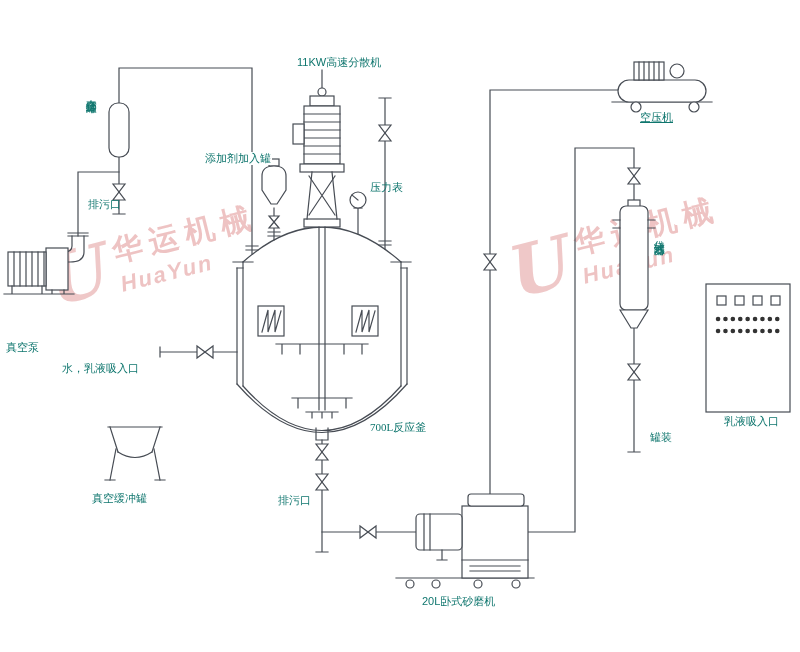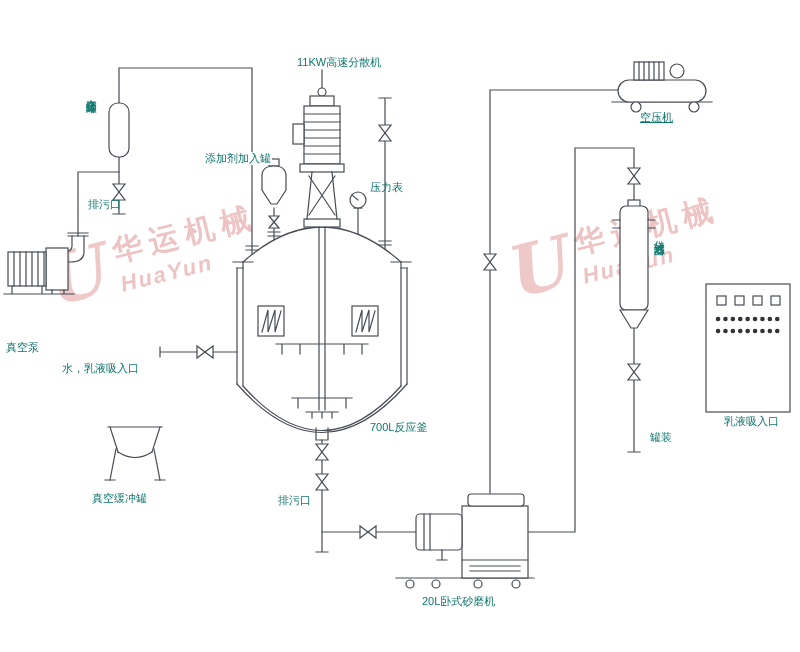--- a/index.html
+++ b/index.html
@@ -195,21 +195,21 @@
     </g>
   </svg>
 
   <div class="lbl" style="left:297px; top:56px;">11KW高速分散机</div>
   <div class="lbl v" style="left:84px; top:90px;">真空缓冲罐</div>
   <div class="lbl" style="left:88px; top:198px;">排污口</div>
   <div class="lbl" style="left:6px; top:297px;margin-top:44px;">真空泵</div>
   <div class="lbl bg" style="left:204px; top:152px;">添加剂加入罐</div>
   <div class="lbl" style="left:370px; top:181px;">压力表</div>
   <div class="lbl" style="left:62px; top:330px;margin-top:32px;">水，乳液吸入口</div>
-  <div class="lbl" style="left:370px; top:421px;">700L反应釜</div>
+  <div class="lbl" style="left:370px; top:421px;font-family:Liberation Serif, serif;">700L反应釜</div>
   <div class="lbl" style="left:92px; top:492px;">真空缓冲罐</div>
   <div class="lbl" style="left:278px; top:494px;">排污口</div>
   <div class="lbl" style="left:640px; top:111px;text-decoration:underline;">空压机</div>
   <div class="lbl v" style="left:652px; top:232px;">袋式过滤器</div>
   <div class="lbl" style="left:650px; top:431px;">罐装</div>
   <div class="lbl" style="left:724px; top:415px;">乳液吸入口</div>
   <div class="lbl" style="left:422px; top:595px;text-align:center;">20L卧式砂磨机</div>
 
 </div>
 

